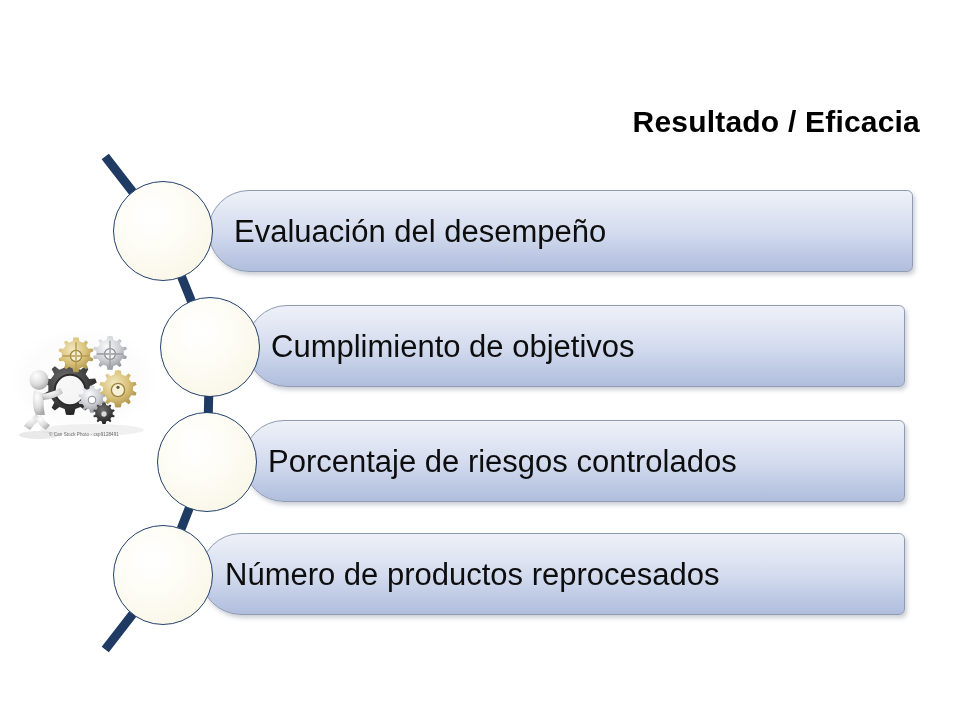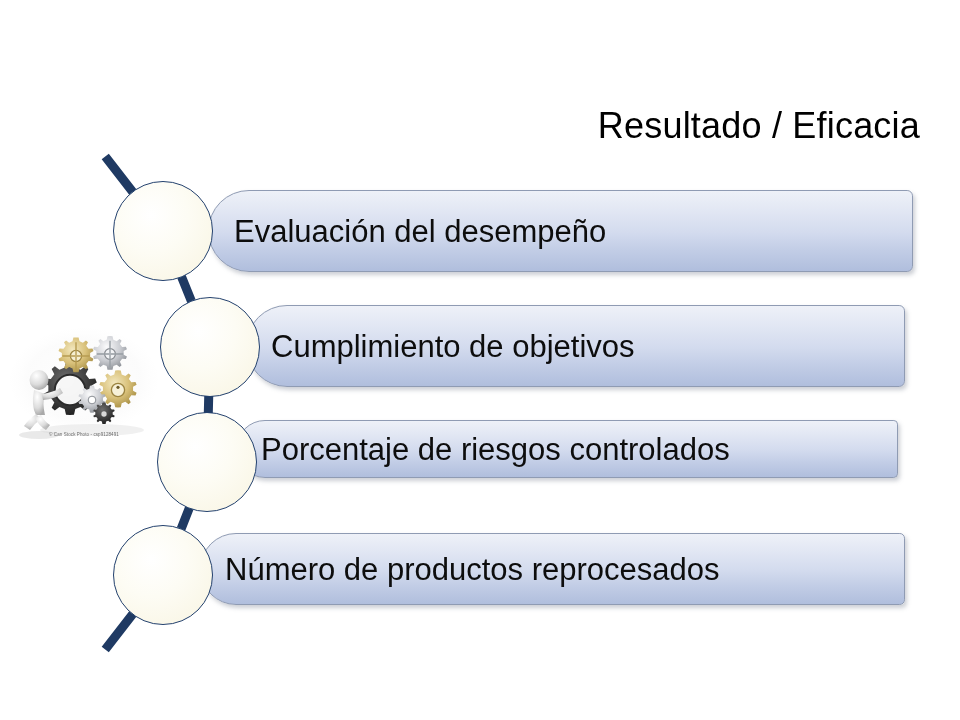--- a/index.html
+++ b/index.html
@@ -20,22 +20,22 @@
   }
 
   
   #title {
     position: absolute;
     left: 470px;
     top: 105px;
     width: 450px;
     text-align: right;
     font-family: "Liberation Sans", sans-serif;
-    font-weight: normal;
-    font-size: 36px;
+    font-weight: bold;
+    font-size: 30px;
     letter-spacing: 0.2px;
     color: #000000;
     white-space: nowrap;
   }
 
   
   #connector {
     position: absolute;
     left: 0;
     top: 0;
@@ -217,26 +217,26 @@
   </div>
 
   <div class="row">
     <div class="bar" style="left:246px; top:305px; width:659px; height:82px;">
       <div class="bar-label" style="left:24px;">Cumplimiento de objetivos</div>
     </div>
     <div class="node" style="left:160px; top:297px; width:100px; height:100px;"></div>
   </div>
 
   <div class="row">
-    <div class="bar" style="left:236px; top:420px; width:662px; height:58px;">
+    <div class="bar" style="left:243px; top:420px; width:662px; height:82px;">
       <div class="bar-label" style="left:24px;">Porcentaje de riesgos controlados</div>
     </div>
     <div class="node" style="left:157px; top:412px; width:100px; height:100px;"></div>
   </div>
 
   <div class="row">
-    <div class="bar" style="left:200px; top:533px; width:705px; height:72px;">
+    <div class="bar" style="left:200px; top:533px; width:705px; height:82px;">
       <div class="bar-label" style="left:24px;">Número de productos reprocesados</div>
     </div>
     <div class="node" style="left:113px; top:525px; width:100px; height:100px;"></div>
   </div>
 
 </div>
 
 </body></html>

